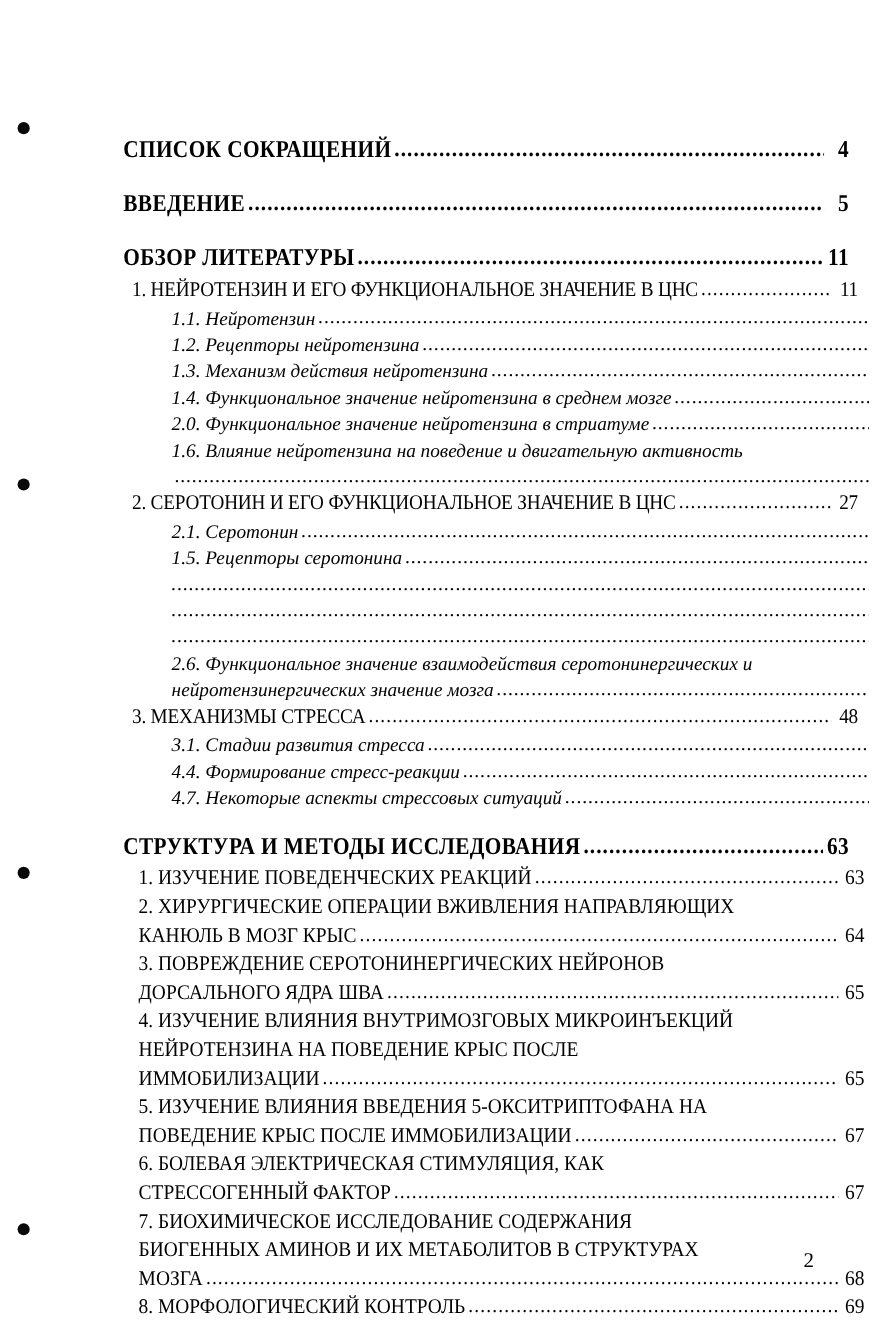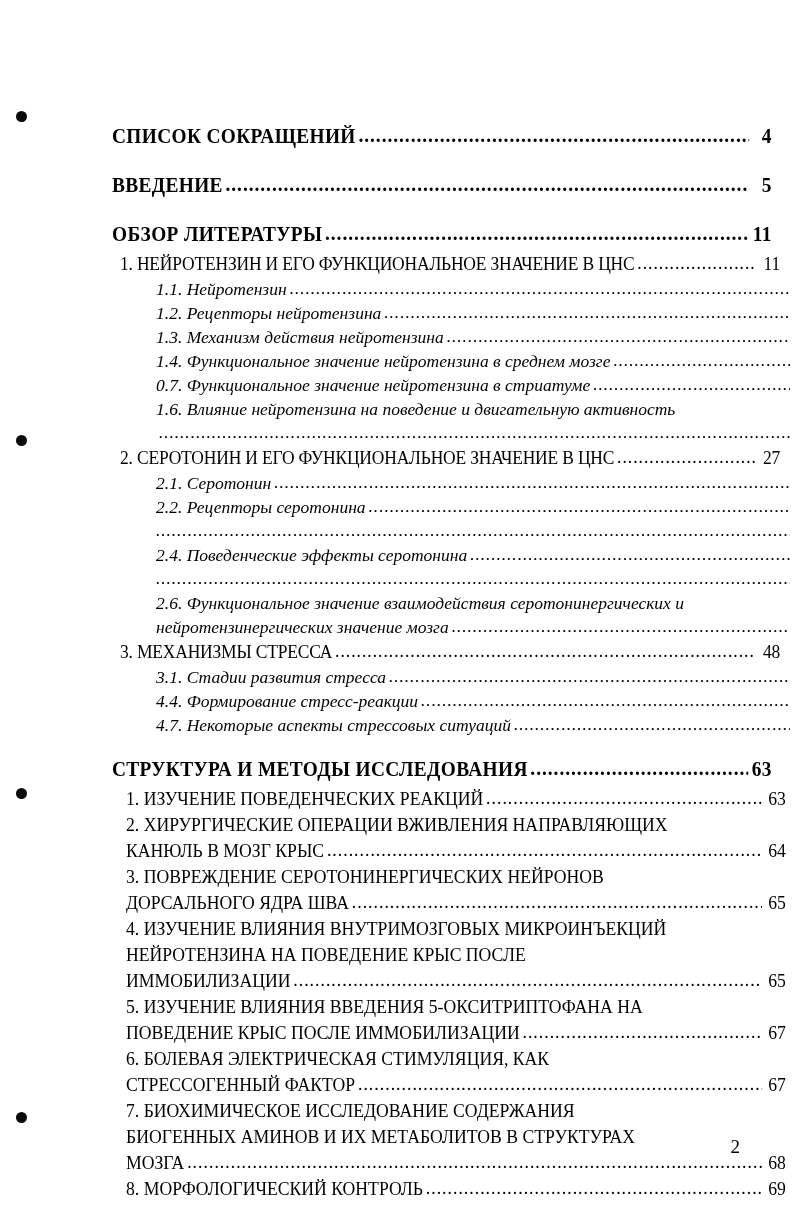--- a/index.html
+++ b/index.html
@@ -174,21 +174,21 @@
         <span class="label">1.3.  Механизм действия нейротензина</span>
         <span class="leader"></span>
         <span class="pageno">14</span>
       </div>
       <div class="row lvl-s">
         <span class="label">1.4. Функциональное значение  нейротензина в среднем мозге</span>
         <span class="leader"></span>
         <span class="pageno">16</span>
       </div>
       <div class="row lvl-s">
-        <span class="label">0.7.   Функциональное значение нейротензина в стриатуме</span>
+        <span class="label">2.0.   Функциональное значение нейротензина в стриатуме</span>
         <span class="leader"></span>
         <span class="pageno">20</span>
       </div>
       <div class="row lvl-s">
         <span class="label">1.6.    Влияние нейротензина на поведение и двигательную активность</span>
       </div>
       <div class="row lvl-s">
         <span class="label"></span>
         <span class="leader"></span>
         <span class="pageno">23</span>
@@ -197,30 +197,29 @@
         <span class="label">2.  СЕРОТОНИН И ЕГО ФУНКЦИОНАЛЬНОЕ ЗНАЧЕНИЕ В ЦНС</span>
         <span class="leader"></span>
         <span class="pageno">27</span>
       </div>
       <div class="row lvl-s">
         <span class="label">2.1. Серотонин</span>
         <span class="leader"></span>
         <span class="pageno">27</span>
       </div>
       <div class="row lvl-s">
-        <span class="label">2.2. Рецепторы серотонина</span>
+        <span class="label">1.5. Рецепторы серотонина</span>
         <span class="leader"></span>
         <span class="pageno">30</span>
       </div>
       <div class="row lvl-s">
         <span class="leader"></span>
         <span class="pageno">33</span>
       </div>
       <div class="row lvl-s">
-        <span class="label">2.4. Поведенческие эффекты серотонина</span>
         <span class="leader"></span>
         <span class="pageno">36</span>
       </div>
       <div class="row lvl-s">
         <span class="leader"></span>
         <span class="pageno">39</span>
       </div>
       <div class="row lvl-s">
         <span class="label">2.6. Функциональное значение взаимодействия серотонинергических и</span>
       </div>

